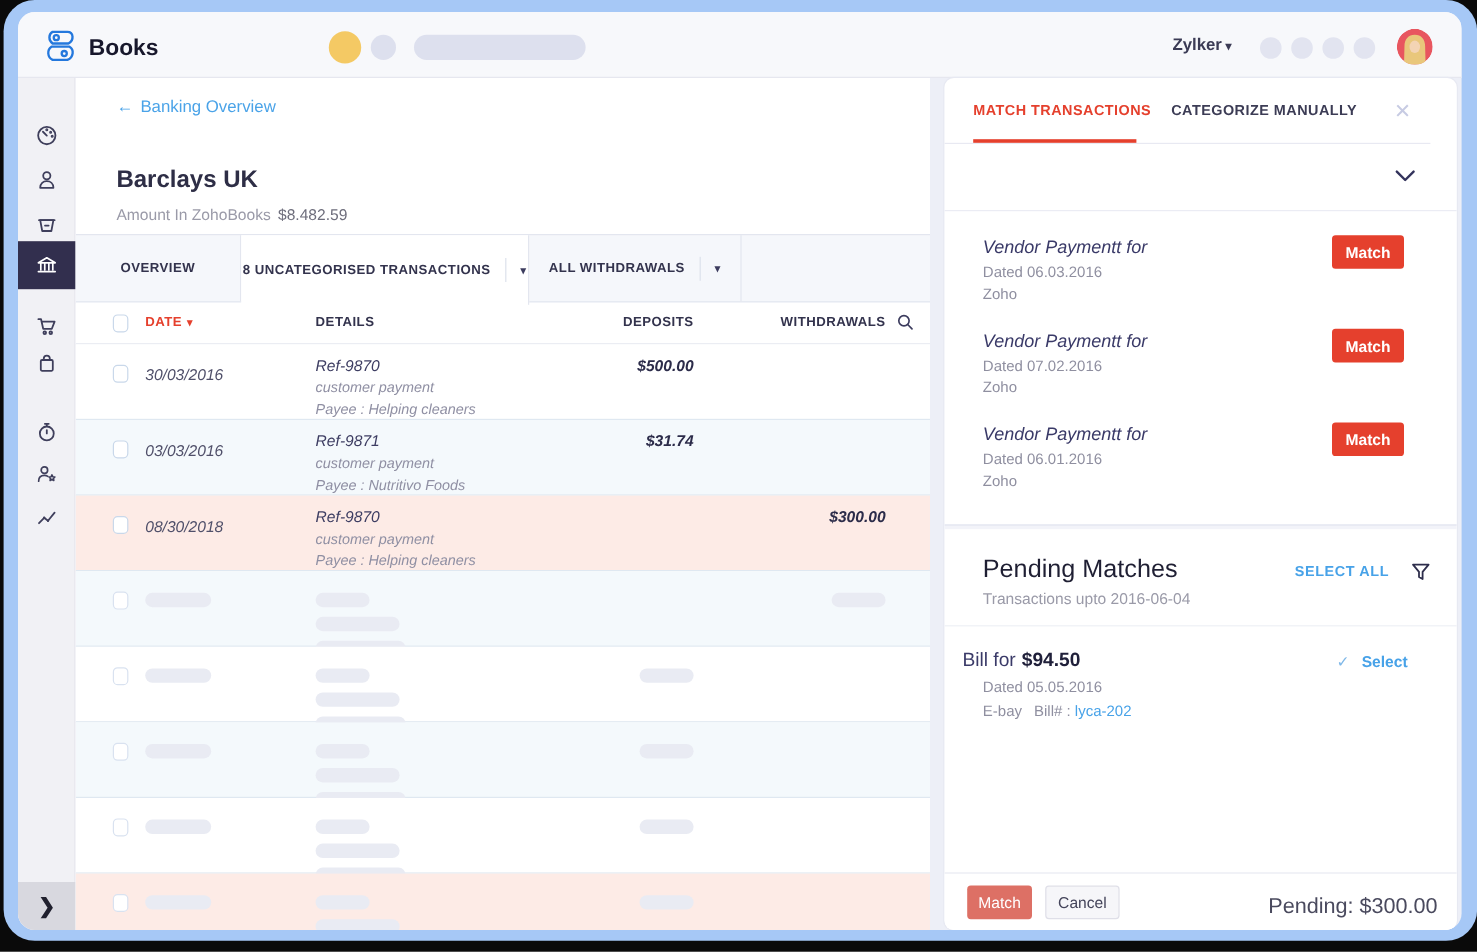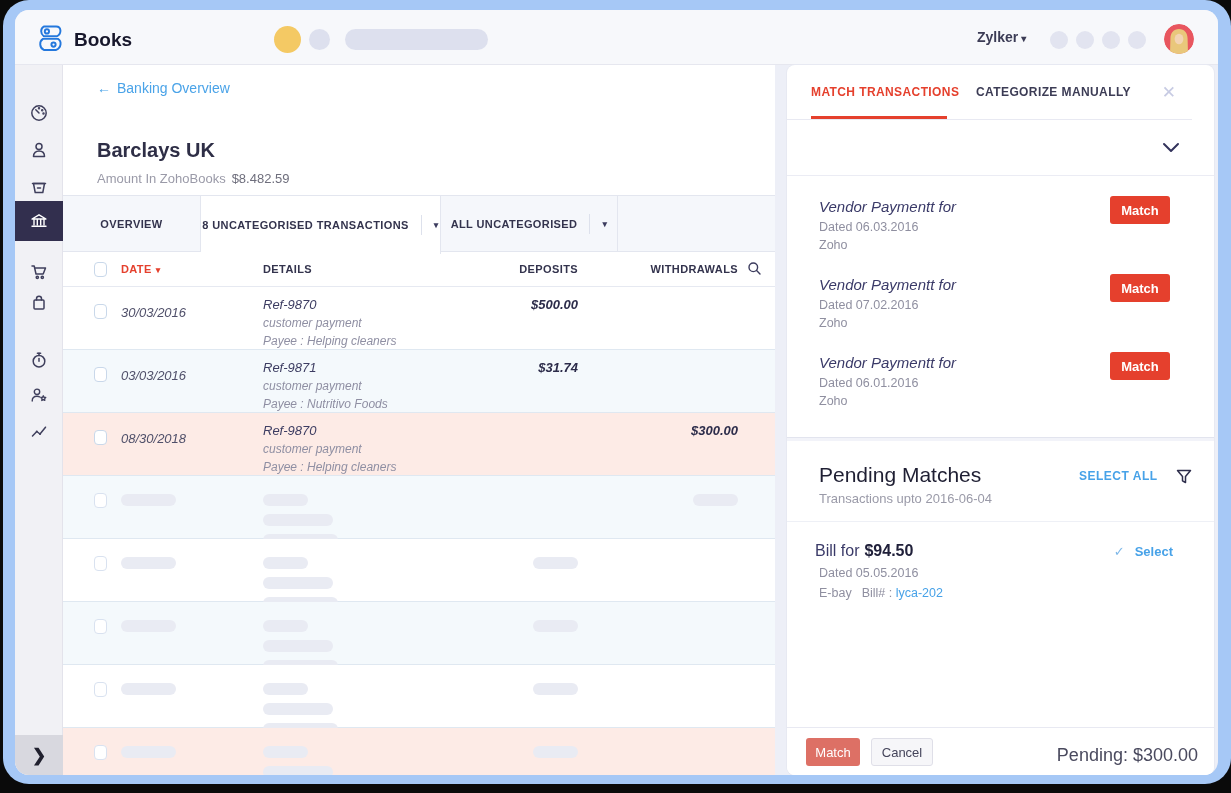--- a/index.html
+++ b/index.html
@@ -92,21 +92,21 @@
   .match-btn { position:absolute; right:44px; top:14px; width:60px; height:28px; background:#e5402d; color:#ffffff; font-size:13px; font-weight:bold; border:none; border-radius:3px; cursor:pointer; }
 
   .section-divider { position:absolute; left:0; top:372px; width:427px; height:4px; background:#f2f3f9; border-top:1px solid #e2e4ee; }
 
   .pm-title { position:absolute; left:32px; top:398px; font-size:21px; color:#1f1f33; }
   .pm-subtitle { position:absolute; left:32px; top:426px; font-size:13px; color:#9a9aa8; }
   .pm-selectall { position:absolute; left:292px; top:404px; font-size:12px; font-weight:bold; letter-spacing:.5px; color:#47a2e8; cursor:pointer; }
   .pm-filter { position:absolute; right:22px; top:404px; color:#2e2e4c; cursor:pointer; }
   .pm-divider { position:absolute; left:0; top:456px; width:427px; height:1px; background:#eef0f6; }
 
-  .pm-item-title { position:absolute; left:28px; top:477px; font-size:16px; color:#3a3a68; }
+  .pm-item-title { position:absolute; left:15px; top:477px; font-size:16px; color:#3a3a68; }
   .pm-item-title b { color:#20203a; font-weight:bold; margin-left:5px; }
   .pm-item-dated { position:absolute; left:32px; top:501px; font-size:12.5px; color:#8f8fa0; }
   .pm-item-meta { position:absolute; left:32px; top:521px; font-size:12.5px; color:#8f8fa0; }
   .pm-item-meta .billno { color:#47a2e8; cursor:pointer; }
   .pm-item-meta .bill-label { margin-left:10px; }
   .pm-select { position:absolute; right:41px; top:479px; font-size:13px; font-weight:bold; color:#47a2e8; cursor:pointer; }
   .pm-check { color:#7fb8e8; font-weight:normal; margin-right:10px; }
 
   .panel-footer { position:absolute; left:0; bottom:0; width:427px; height:48px; background:#ffffff; border-top:1px solid #e8e9f2; }
   .pf-match { position:absolute; left:19px; top:10px; width:54px; height:28px; background:#dd7065; color:#ffffff; font-size:13px; border:none; border-radius:3px; cursor:pointer; }
@@ -244,21 +244,21 @@
 
     <div class="tabbar">
       <div class="tab t-overview">
               <span>OVERVIEW</span>
             </div>
       <div class="tab t-uncat">
               <span>8 UNCATEGORISED TRANSACTIONS</span>
               <span class="tab-caret">▾</span>
             </div>
       <div class="tab t-all">
-              <span>ALL UNCATEGORISED</span>
+              <span>ALL WITHDRAWALS</span>
               <span class="tab-caret">▾</span>
             </div>
     </div>
 
     <div class="thead">
       <span class="cbox" style="top:9px"></span>
       <span class="th-date"><span>DATE</span><span class="sort-caret">▾</span></span>
       <span class="th-details">DETAILS</span>
       <span class="th-deposits">DEPOSITS</span>
       <span class="th-withdrawals">WITHDRAWALS</span>

